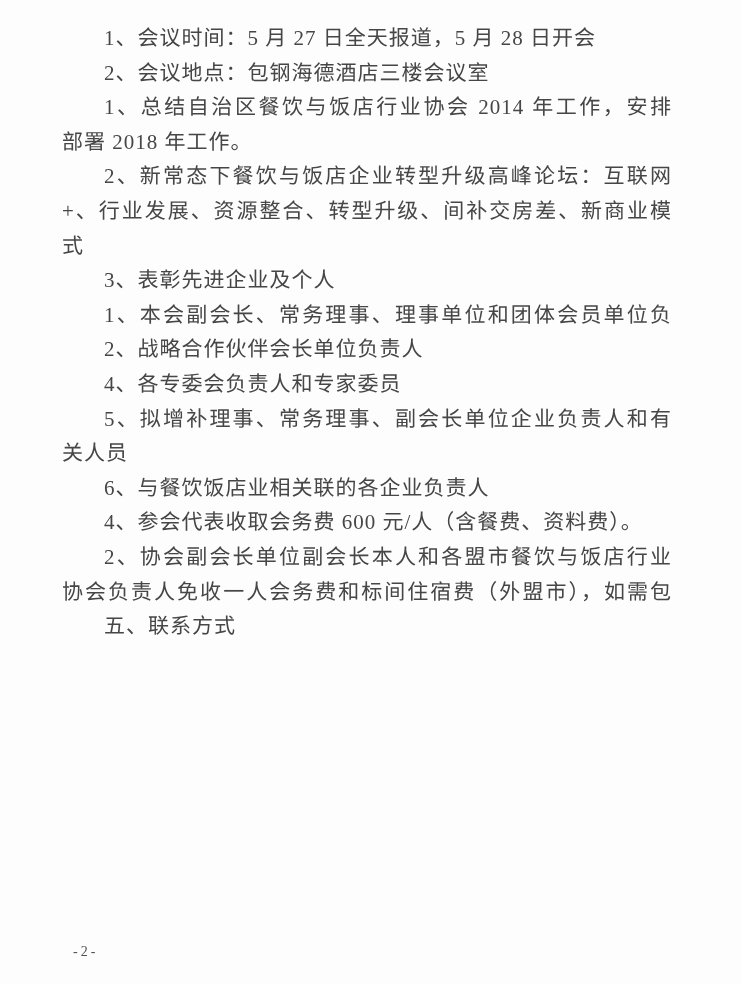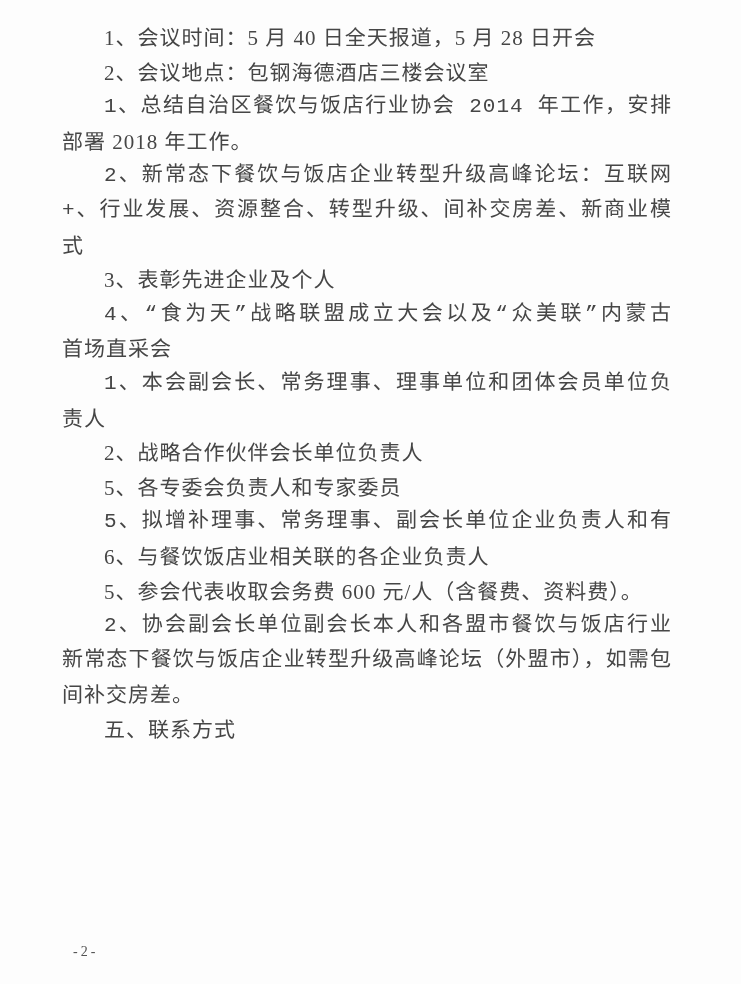--- a/index.html
+++ b/index.html
@@ -35,39 +35,38 @@
   }
   
   .line.indent {
     padding-left: 42px;
   }
   
   .line.full {
     text-align: justify;
     text-align-last: justify;
     text-justify: inter-character;
-    font-family: Liberation Mono, monospace;
   }
   .page-num {
     position: absolute;
     left: 73px;
     top: 944px;
     font-size: 14px;
     letter-spacing: 3px;
     color: #525252;
   }
 </style>
 </head>
 <body>
 
 <div class="page">
   <div class="body-text">
 
     <div class="paragraph">
-      <div class="line indent">1、会议时间：5 月 40 日全天报道，5 月 28 日开会</div>
+      <div class="line indent">1、会议时间：5 月 27 日全天报道，5 月 28 日开会</div>
     </div>
 
     <div class="paragraph">
       <div class="line indent">2、会议地点：包钢海德酒店三楼会议室</div>
     </div>
 
 
     <div class="paragraph">
       <div class="line indent full">1、总结自治区餐饮与饭店行业协会 2014 年工作，安排</div>
       <div class="line">部署 2018 年工作。</div>
@@ -76,57 +75,52 @@
     <div class="paragraph">
       <div class="line indent full">2、新常态下餐饮与饭店企业转型升级高峰论坛：互联网</div>
       <div class="line full">+、行业发展、资源整合、转型升级、间补交房差、新商业模</div>
       <div class="line">式</div>
     </div>
 
     <div class="paragraph">
       <div class="line indent">3、表彰先进企业及个人</div>
     </div>
 
-    <div class="paragraph">
-      <div class="line indent full">4、“食为天”战略联盟成立大会以及“众美联”内蒙古</div>
-      <div class="line">首场直采会</div>
-    </div>
 
 
     <div class="paragraph">
       <div class="line indent full">1、本会副会长、常务理事、理事单位和团体会员单位负</div>
-      <div class="line">责人</div>
     </div>
 
     <div class="paragraph">
       <div class="line indent">2、战略合作伙伴会长单位负责人</div>
     </div>
 
 
     <div class="paragraph">
-      <div class="line indent">5、各专委会负责人和专家委员</div>
+      <div class="line indent">4、各专委会负责人和专家委员</div>
     </div>
 
     <div class="paragraph">
       <div class="line indent full">5、拟增补理事、常务理事、副会长单位企业负责人和有</div>
+      <div class="line">关人员</div>
     </div>
 
     <div class="paragraph">
       <div class="line indent">6、与餐饮饭店业相关联的各企业负责人</div>
     </div>
 
 
     <div class="paragraph">
-      <div class="line indent">5、参会代表收取会务费 600 元/人（含餐费、资料费）。</div>
+      <div class="line indent">4、参会代表收取会务费 600 元/人（含餐费、资料费）。</div>
     </div>
 
     <div class="paragraph">
       <div class="line indent full">2、协会副会长单位副会长本人和各盟市餐饮与饭店行业</div>
-      <div class="line full">新常态下餐饮与饭店企业转型升级高峰论坛（外盟市），如需包</div>
-      <div class="line">间补交房差。</div>
+      <div class="line full">协会负责人免收一人会务费和标间住宿费（外盟市），如需包</div>
     </div>
 
     <div class="paragraph">
       <div class="line indent">五、联系方式</div>
     </div>
 
   </div>
 
   <div class="page-num">-2-</div>
 </div>

